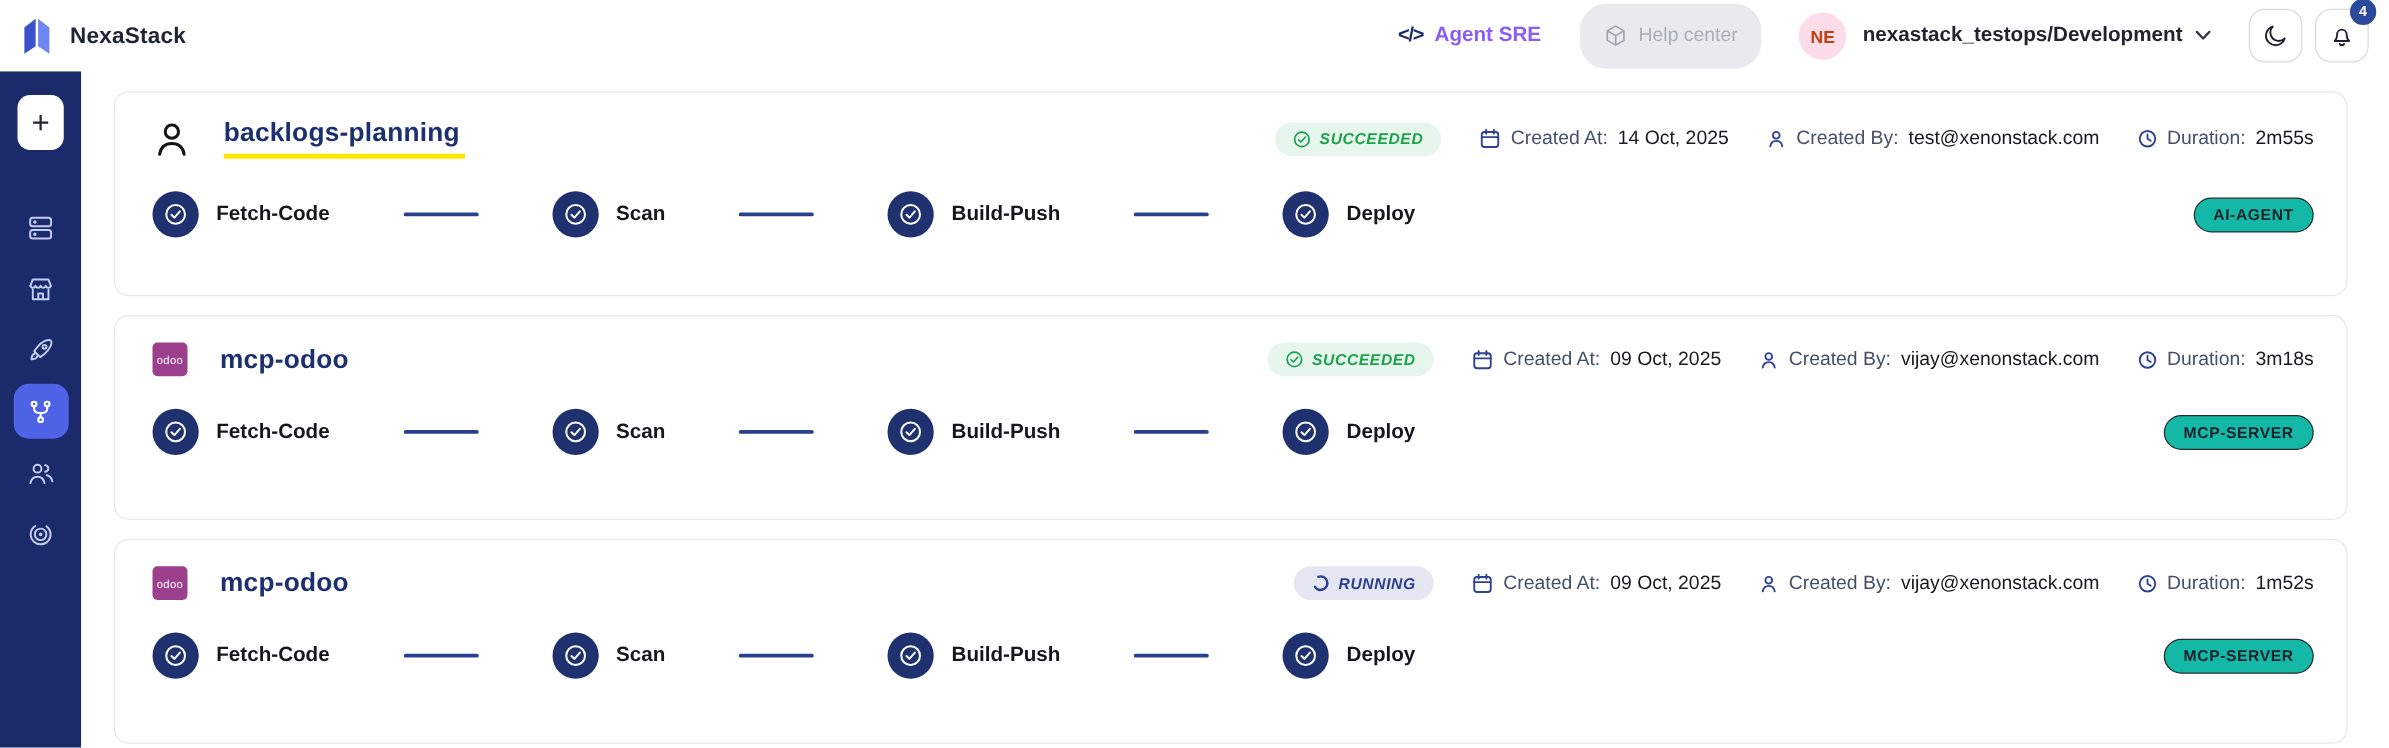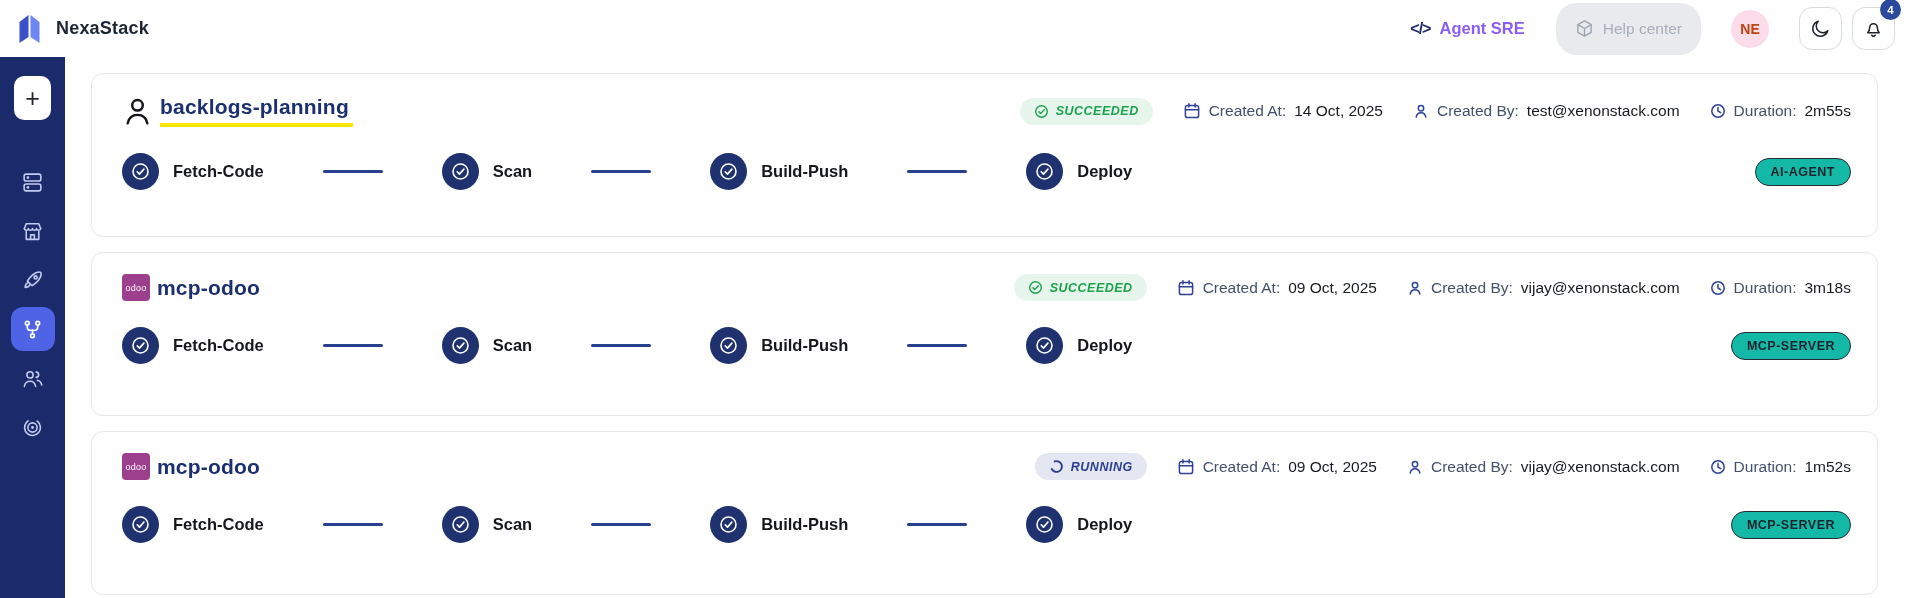--- a/index.html
+++ b/index.html
@@ -72,21 +72,21 @@
   
   .main {
     position:absolute; top:57px; left:65px; right:0; bottom:0;
     background:#fff; padding:16px 33px 0 26px; overflow:hidden;
   }
   .card {
     background:#fff; border:1px solid #E5E7EB; border-radius:12px;
     height:164px; padding:21px 26px 0 30px; margin-bottom:15px;
   }
   .card-head { display:flex; align-items:center; }
-  .title-wrap { display:flex; align-items:center; gap:7px; }
+  .title-wrap { display:flex; align-items:center; gap:26px; }
   .card-title { font-size:21px; font-weight:bold; color:#1C2F6E; letter-spacing:.2px; }
   .card-title.underlined { border-bottom:4px solid #FFE600; padding-bottom:4px; padding-right:4px; }
   .odoo-sq {
     width:28px; height:27px; border-radius:4px; background:#9C3F8D;
     display:flex; align-items:center; justify-content:center;
     color:#fff; font-size:9px; font-weight:normal; letter-spacing:.3px;
   }
 
   .card-meta { margin-left:auto; display:flex; align-items:center; gap:30px; }
   .badge {
@@ -135,20 +135,26 @@
       <svg width="19" height="19" viewBox="0 0 20 20" fill="none" stroke="#9BA3B0" stroke-width="1.4" stroke-linejoin="round">
         <path d="M10 2 L17 6 V14 L10 18 L3 14 V6 Z"></path>
         <path d="M3 6 L10 10 L17 6"></path>
         <path d="M10 10 V18"></path>
       </svg>
       <span>Help center</span>
     </button>
 
     <div class="avatar">NE</div>
 
+    <div class="workspace">
+      <span class="workspace-label">nexastack_testops/Development</span>
+      <svg width="13" height="9" viewBox="0 0 13 9" fill="none" stroke="#343A45" stroke-width="1.8" stroke-linecap="round" stroke-linejoin="round">
+        <polyline points="1.5,1.5 6.5,6.8 11.5,1.5"></polyline>
+      </svg>
+    </div>
 
     <button class="icon-btn moon-btn">
       <svg width="21" height="21" viewBox="0 0 22 22" fill="none" stroke="#1E232B" stroke-width="1.6" stroke-linejoin="round">
         <path d="M18.6 13.4 A8 8 0 1 1 8.6 3.4 A6.3 6.3 0 0 0 18.6 13.4 Z"></path>
       </svg>
     </button>
 
     <button class="icon-btn bell-btn">
       <svg width="21" height="21" viewBox="0 0 22 22" fill="none" stroke="#1E232B" stroke-width="1.6" stroke-linecap="round" stroke-linejoin="round">
         <path d="M5 15.5 H17 C15.7 14.2 15 13.1 15 10 A4 4 0 0 0 7 10 C7 13.1 6.3 14.2 5 15.5 Z"></path>

